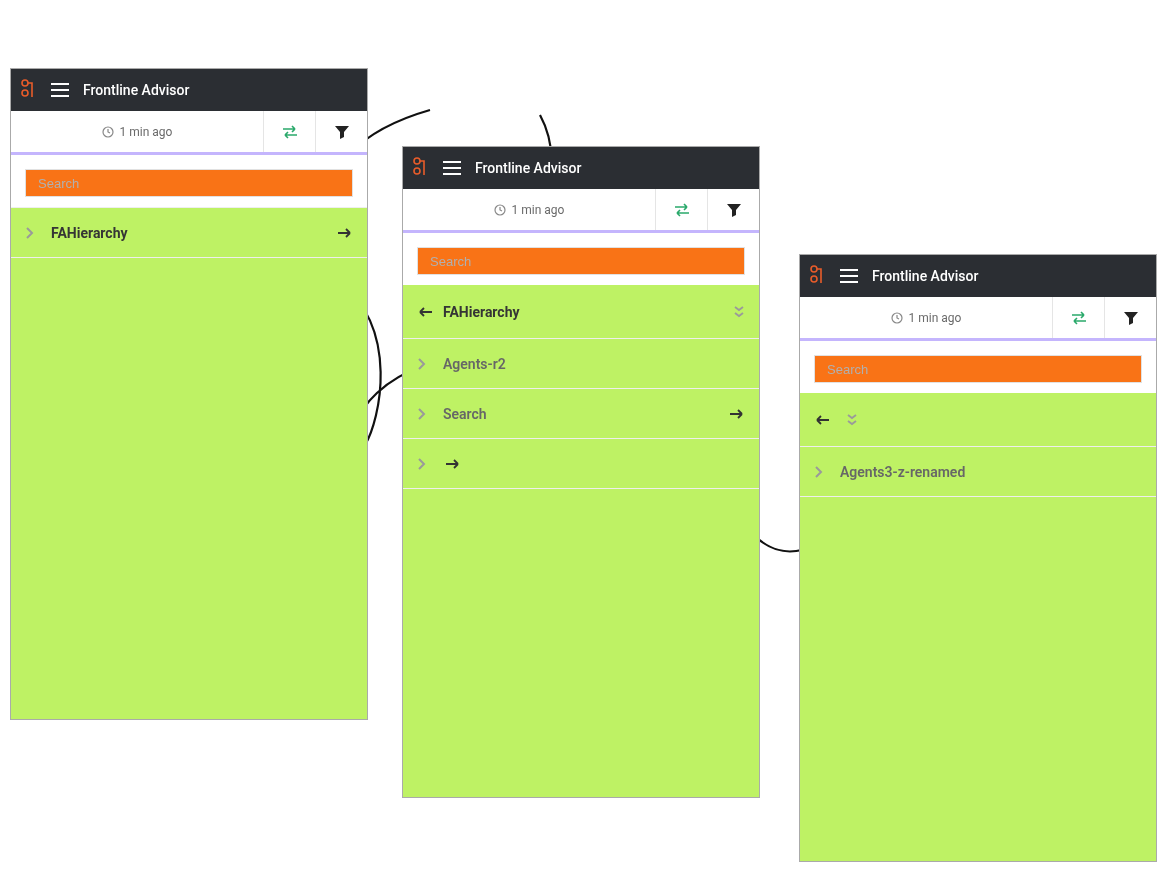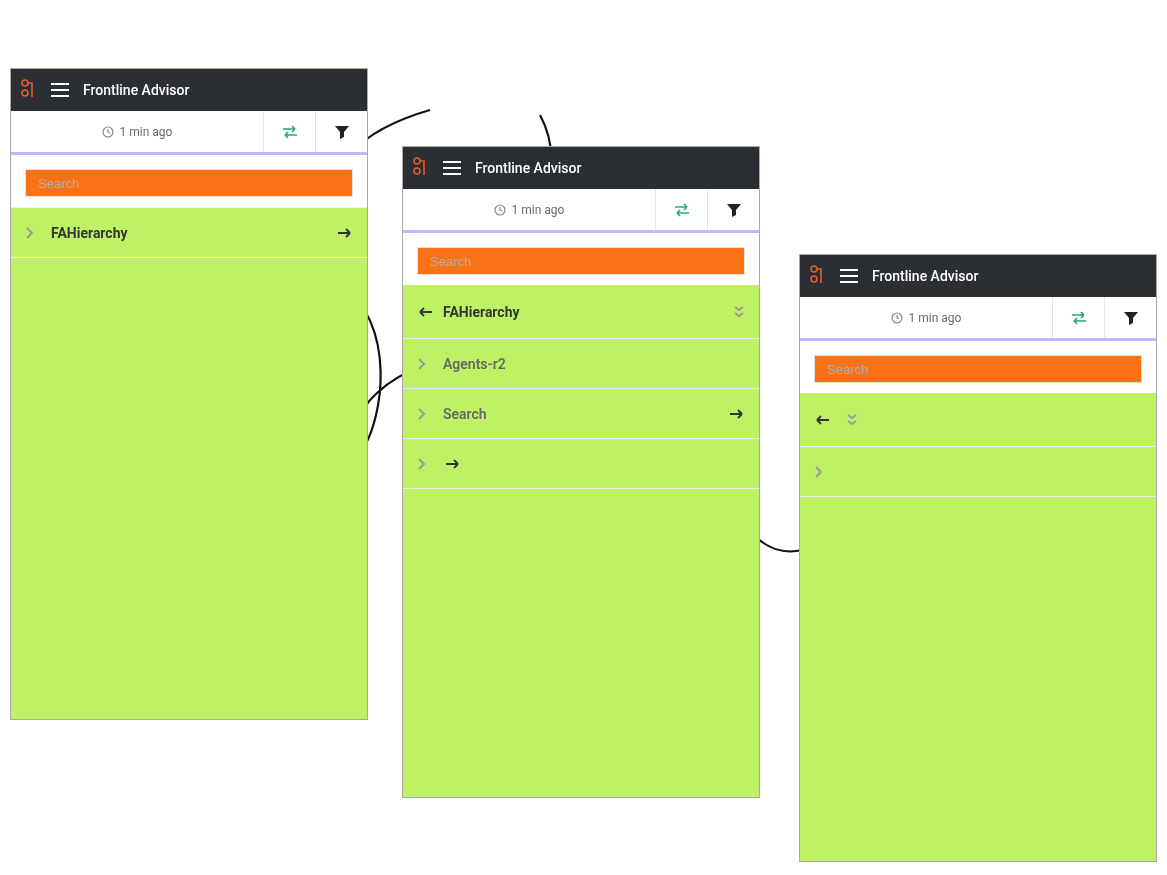--- a/index.html
+++ b/index.html
@@ -316,18 +316,19 @@
               <path d="M2 2l4 3 4-3M2 8l4 3 4-3" stroke="#9a9a9a" stroke-width="1.8" fill="none"></path>
             </svg>
         </span>
       </div>
       <div class="list-row">
         <span class="row-icon-left">
             <svg width="8" height="12" viewBox="0 0 8 12">
               <path d="M2 1l5 5-5 5" stroke="#9a9a9a" stroke-width="2" fill="none"></path>
             </svg>
           </span>
+        <span class="row-label">Agents3-z-renamed</span>
         <span class="row-icon-right"></span>
       </div>
     </div>
   </div>
 
 </div>
 
 </body></html>

